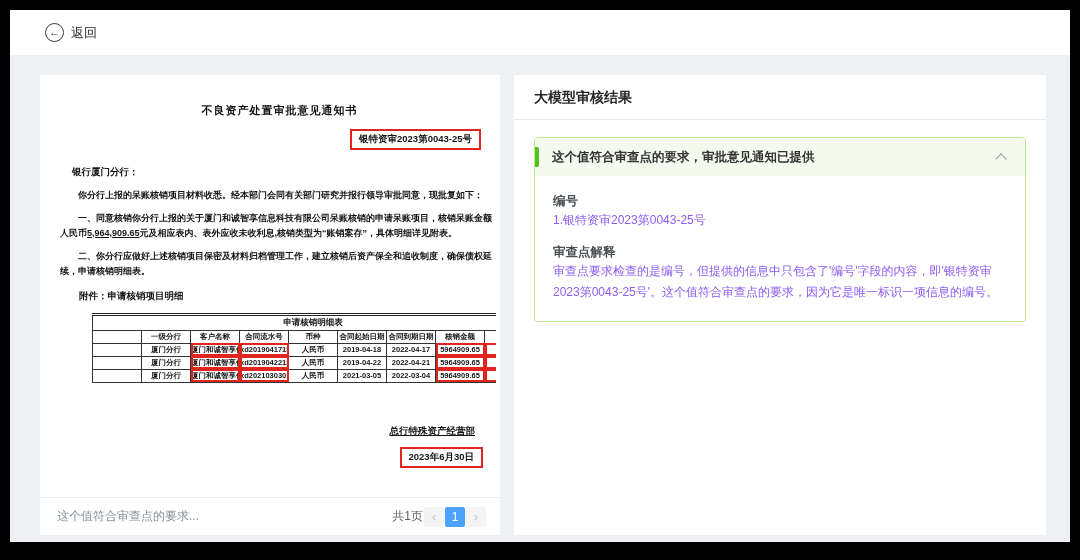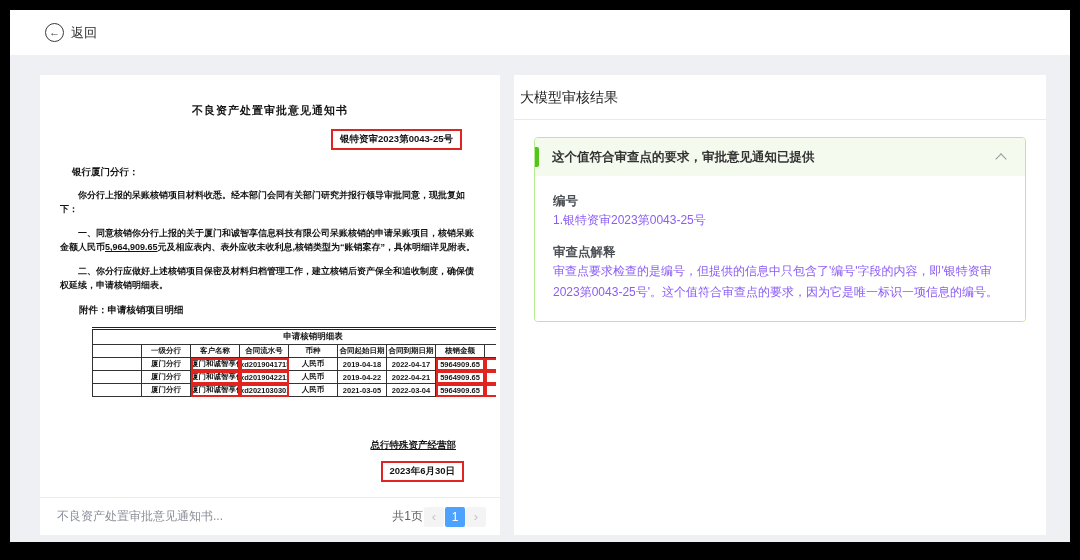--- a/index.html
+++ b/index.html
@@ -11,21 +11,21 @@
   .back { display:flex; align-items:center; gap:7px; color:#2b2b2b; font-size:13px; cursor:pointer; }
   .back-circle { width:17px; height:17px; border:1.5px solid #3a3a3a; border-radius:50%;
                  display:flex; align-items:center; justify-content:center; font-size:11px; line-height:1; color:#3a3a3a; }
 
   
   .content { height:487px; background:#eef0f4; display:flex; gap:14px; padding:20px 24px 0 30px; box-sizing:border-box; }
   .left-panel  { width:460px; height:460px; background:#fff; position:relative; flex:none; overflow:hidden; }
   .right-panel { flex:1; height:460px; background:#fff; overflow:hidden; }
 
   
-  .doc { padding:28px 20px 0 20px; color:#141414; font-weight:bold; }
+  .doc { padding:28px 1px 0 20px; color:#141414; font-weight:bold; }
   .doc-title { text-align:center; font-size:11px; letter-spacing:1px; }
   .doc-no-row { text-align:right; margin:10px 18px 0 0; }
   .redbox { display:inline-block; border:2px solid #e0241f; padding:2px 7px; font-size:9.5px; }
   .salut { font-size:9.5px; margin-top:16px; padding-left:12px; }
   .para { font-size:9px; line-height:1.6; text-indent:2em; margin-top:9px; }
   .attach { font-size:9.5px; margin-top:12px; text-indent:2em; }
   .tbl-wrap { margin-top:10px; margin-left:2px; overflow:hidden; width:434px; }
   .doc table { border-collapse:collapse; table-layout:fixed; width:442px; font-size:7.5px;
                border-top:3px double #222;margin-left:30px; }
   .doc td { border:1px solid #333; padding:1px 0; text-align:center; white-space:nowrap; overflow:hidden; font-weight:bold; }
@@ -41,21 +41,21 @@
                 border-top:1px solid #ebedf0; display:flex; align-items:center; justify-content:space-between;
                 padding:0 14px 0 17px; box-sizing:border-box; }
   .doc-name { color:#8a9099; font-size:12px; }
   .pager { display:flex; align-items:center; gap:1px; color:#606266; font-size:12px; }
   .pg-btn { width:20px; height:20px; background:#f4f4f5; border-radius:2px; color:#c0c4cc;
             display:flex; align-items:center; justify-content:center; font-size:13px; cursor:pointer; }
   .pg-cur { width:20px; height:20px; background:#4da1ff; border-radius:2px; color:#fff;
             display:flex; align-items:center; justify-content:center; font-size:12px; cursor:pointer; }
 
   
-  .rp-title { font-size:14px; font-weight:normal; color:#262626; padding:14px 6px 12px; border-bottom:1px solid #e9e9e9; }
+  .rp-title { font-size:14px; font-weight:bold; color:#262626; padding:14px 20px 12px; border-bottom:1px solid #e9e9e9; }
   .card { margin:17px 20px; border:1px solid #b7eb8f; border-radius:4px; overflow:hidden; }
   .card-header { background:#f4faee; display:flex; align-items:center; padding:9px 14px 9px 0; cursor:pointer; }
   .accent { width:4px; height:20px; background:#52c41a; border-radius:0 2px 2px 0; margin-right:13px; flex:none; }
   .card-header-text { font-size:12.5px; font-weight:bold; color:#333; flex:1; }
   .chevron-up { width:7px; height:7px; border-top:1.5px solid #999; border-right:1.5px solid #999;
                 transform:rotate(-45deg); margin:3px 6px 0 10px; flex:none; }
   .card-body { background:#fff; padding:4px 18px 18px; }
   .fld-label { font-size:12.5px; font-weight:bold; color:#4d5156; margin-top:13px; }
   .fld-value { font-size:12px; color:#8b5cf6; margin-top:0; line-height:1.75; }
 </style>
@@ -147,21 +147,21 @@
 
         <div class="sig-row">
           <span class="sig">总行特殊资产经营部</span>
         </div>
         <div class="date-row">
           <span class="redbox">2023年6月30日</span>
         </div>
       </div>
 
       <div class="doc-footer">
-        <span class="doc-name">不良资产处置审批意见通知书...</span>
+        <span class="doc-name">这个值符合审查点的要求...</span>
         <div class="pager">
           <span>共1页</span>
           <span class="pg-btn">‹</span>
           <span class="pg-cur">1</span>
           <span class="pg-btn">›</span>
         </div>
       </div>
     </div>
 
     <div class="right-panel">

